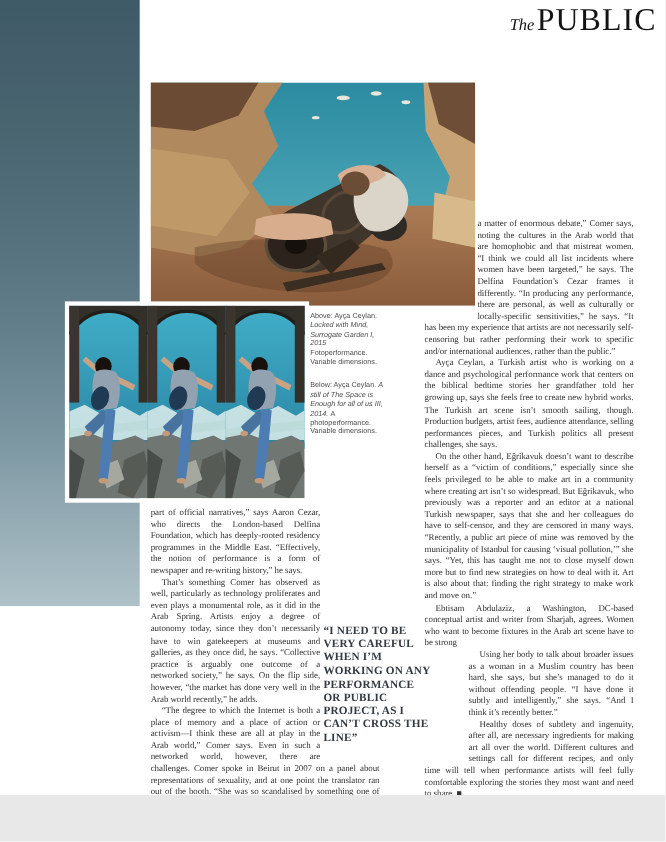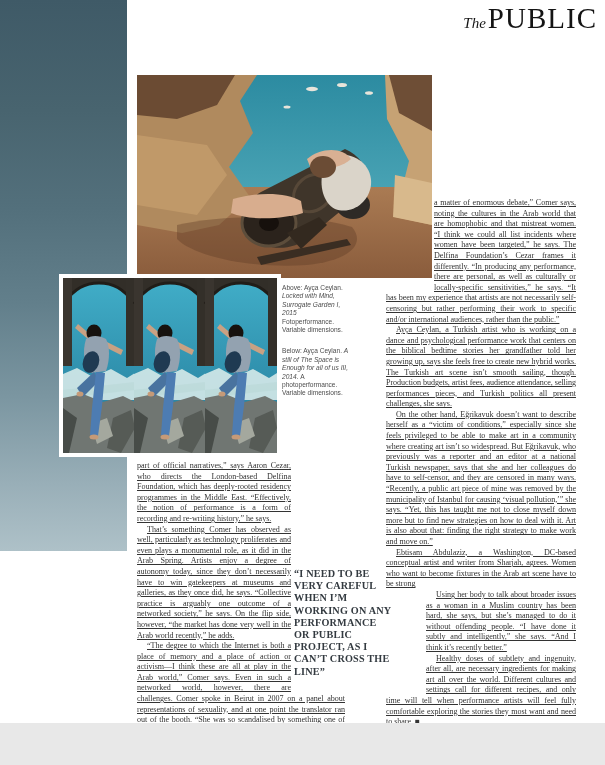--- a/index.html
+++ b/index.html
@@ -26,21 +26,21 @@
 
   
   .captions { position:absolute; left:282px; top:284px; width:67px;
     font-family:"Liberation Sans", sans-serif; font-size:6.6px; line-height:8.4px; color:#4d4d4d; }
   .caption + .caption { margin-top:13px; }
   .caption .t { font-style:italic; }
 
   
   .body-col { font-size:8.1px; line-height:10.6px; text-align:justify; color:#333;
     letter-spacing:-0.05px; }
-  .body-col p { margin:0;text-decoration:underline; }
+  .body-col p { margin:0; }
   .body-col p.ind { text-indent:10px; }
   .left-col  { position:absolute; left:137px; top:461px; width:208px; }
   .right-col { position:absolute; left:386px; top:198px; width:190px; }
   .sp { display:block; }
   .sp-photo        { float:left;  width:48px; height:92px; }
   .sp-quote-right  { float:left;  width:40px; height:100px; }
   .sp-quote-left   { float:right; width:54px; height:112px; margin-top:116px; }
 
   
   .pull-quote { position:absolute; left:294px; top:568px; width:100px; text-align:left;
@@ -155,21 +155,21 @@
     <div class="caption">
       <span>Above: Ayça Ceylan. </span><span class="t">Locked with Mind, Surrogate Garden I, 2015 </span><span>Fotoperformance. Variable dimensions.</span>
     </div>
     <div class="caption">
       <span>Below: Ayça Ceylan. </span><span class="t">A still of The Space is Enough for all of us III, 2014. </span><span>A photoperformance. Variable dimensions.</span>
     </div>
   </div>
 
   <div class="body-col left-col">
     <span class="sp sp-quote-left"></span>
-    <p>part of official narratives,” says Aaron Cezar, who directs the London-based Delfina Foundation, which has deeply-rooted residency programmes in the Middle East. “Effectively, the notion of performance is a form of recording and re-writing history,” he says.</p>
+    <p>part of official narratives,” says Aaron Cezar, who directs the London-based Delfina Foundation, which has deeply-rooted residency programmes in the Middle East. “Effectively, the notion of performance is a form of newspaper and re-writing history,” he says.</p>
     <p class="ind">That’s something Comer has observed as well, particularly as technology proliferates and even plays a monumental role, as it did in the Arab Spring. Artists enjoy a degree of autonomy today, since they don’t necessarily have to win gatekeepers at museums and galleries, as they once did, he says. “Collective practice is arguably one outcome of a networked society,” he says. On the flip side, however, “the market has done very well in the Arab world recently,” he adds.</p>
     <p class="ind">“The degree to which the Internet is both a place of memory and a place of action or activism—I think these are all at play in the Arab world,” Comer says. Even in such a networked world, however, there are challenges. Comer spoke in Beirut in 2007 on a panel about representations of sexuality, and at one point the translator ran out of the booth. “She was so scandalised by something one of the other panelists had said,” Comer says. He notes that many in the audience contested Westerners’ tendency to patronise them and assume that they needed to self-censor. “Whether that is true or not is</p>
   </div>
 
   <div class="pull-quote">“I NEED TO BE VERY CAREFUL WHEN I’M WORKING ON ANY PERFORMANCE OR PUBLIC PROJECT, AS I CAN’T CROSS THE LINE”</div>
 
   <div class="body-col right-col">
     <span class="sp sp-photo"></span>
     <p>a matter of enormous debate,” Comer says, noting the cultures in the Arab world that are homophobic and that mistreat women. “I think we could all list incidents where women have been targeted,” he says. The Delfina Foundation’s Cezar frames it differently. “In producing any performance, there are personal, as well as culturally or locally-specific sensitivities,” he says. “It has been my experience that artists are not necessarily self-censoring but rather performing their work to specific and/or international audiences, rather than the public.”</p>
     <p class="ind">Ayça Ceylan, a Turkish artist who is working on a dance and psychological performance work that centers on the biblical bedtime stories her grandfather told her growing up, says she feels free to create new hybrid works. The Turkish art scene isn’t smooth sailing, though. Production budgets, artist fees, audience attendance, selling performances pieces, and Turkish politics all present challenges, she says.</p>

